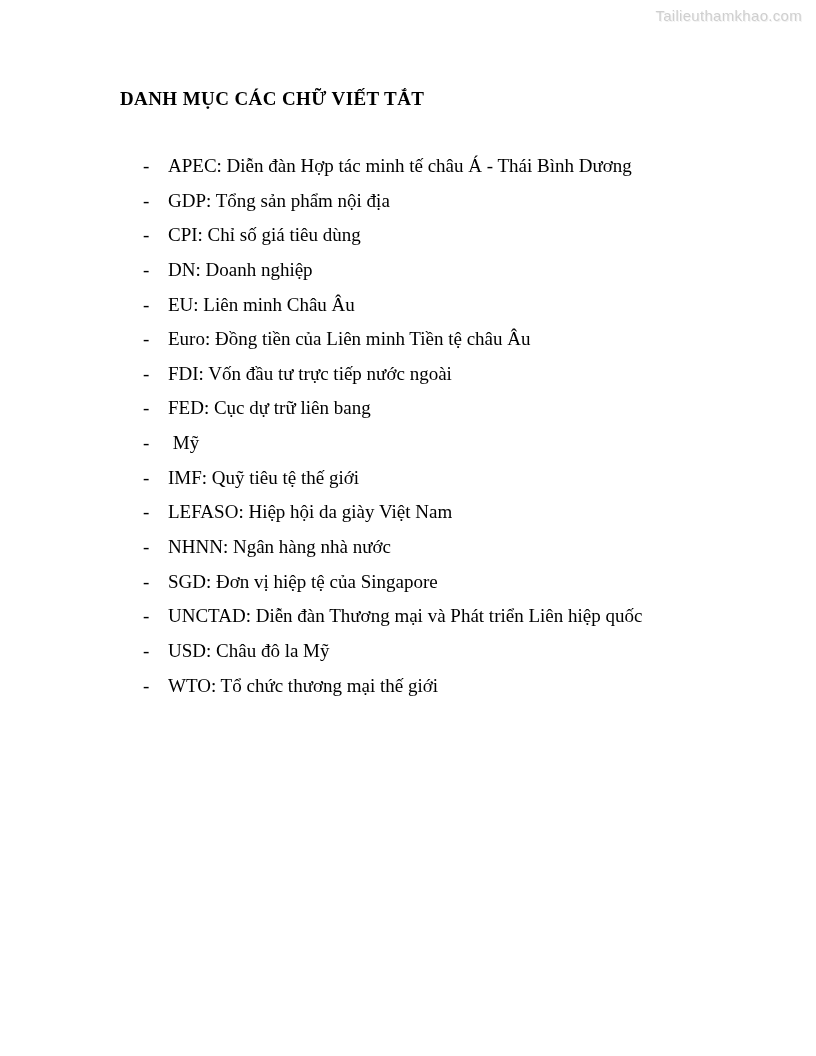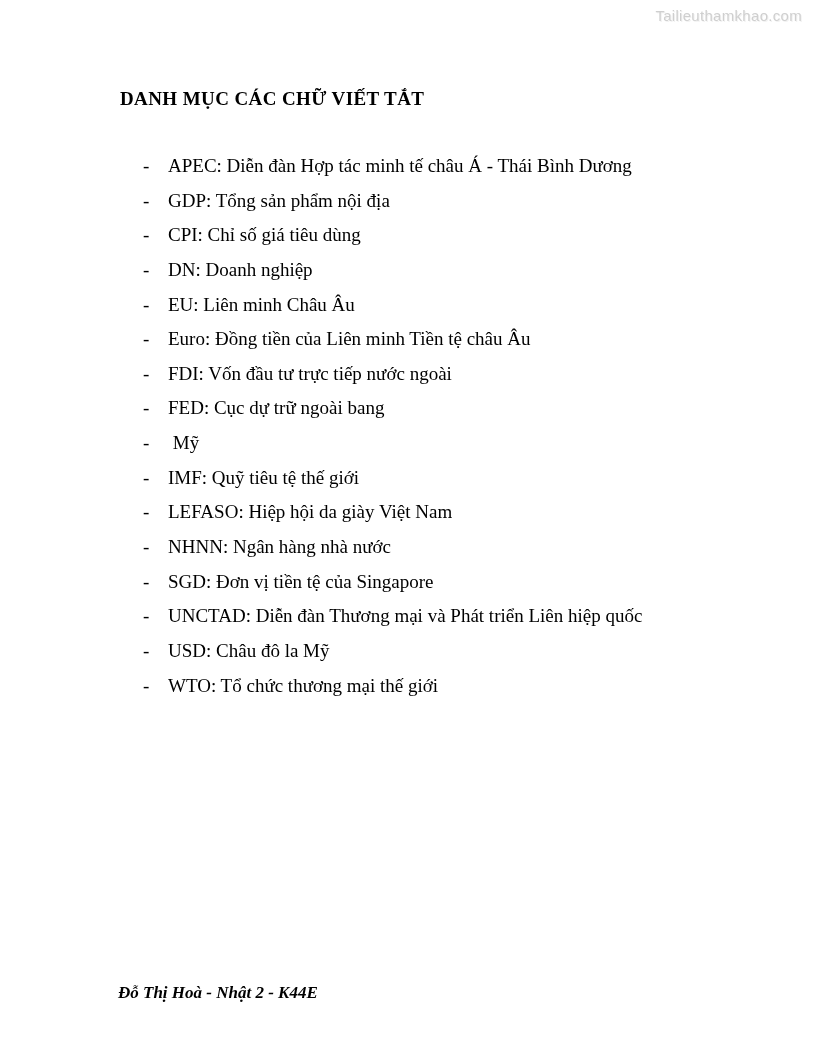--- a/index.html
+++ b/index.html
@@ -105,21 +105,21 @@
     <span class="item-text">Euro: Đồng tiền của Liên minh Tiền tệ châu Âu</span>
   </div>
 
   <div class="abbr-item">
     <span class="dash">-</span>
     <span class="item-text">FDI: Vốn đầu tư trực tiếp nước ngoài</span>
   </div>
 
   <div class="abbr-item">
     <span class="dash">-</span>
-    <span class="item-text">FED: Cục dự trữ ngoài bang</span>
+    <span class="item-text">FED: Cục dự trữ liên bang</span>
   </div>
 
   <div class="abbr-item">
     <span class="dash">-</span>
     <span class="item-text">&nbsp;Mỹ</span>
   </div>
 
   <div class="abbr-item">
     <span class="dash">-</span>
     <span class="item-text">IMF: Quỹ tiêu tệ thế giới</span>
@@ -130,33 +130,32 @@
     <span class="item-text">LEFASO: Hiệp hội da giày Việt Nam</span>
   </div>
 
   <div class="abbr-item">
     <span class="dash">-</span>
     <span class="item-text">NHNN: Ngân hàng nhà nước</span>
   </div>
 
   <div class="abbr-item">
     <span class="dash">-</span>
-    <span class="item-text">SGD: Đơn vị tiền tệ của Singapore</span>
+    <span class="item-text">SGD: Đơn vị hiệp tệ của Singapore</span>
   </div>
 
   <div class="abbr-item">
     <span class="dash">-</span>
     <span class="item-text">UNCTAD: Diễn đàn Thương mại và Phát triển Liên hiệp quốc</span>
   </div>
 
   <div class="abbr-item">
     <span class="dash">-</span>
     <span class="item-text">USD: Châu đô la Mỹ</span>
   </div>
 
   <div class="abbr-item">
     <span class="dash">-</span>
     <span class="item-text">WTO: Tổ chức thương mại thế giới</span>
   </div>
 </div>
 
-  <div class="footer">Đỗ Thị Hoà - Nhật 2 - K44E</div>
 </div>
 
 </body></html>

